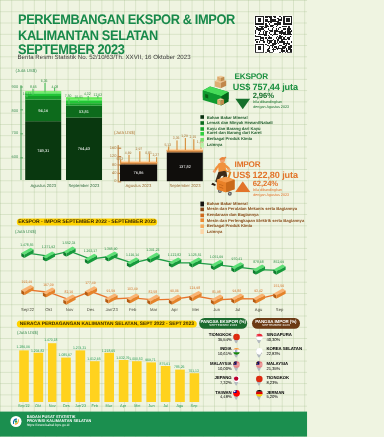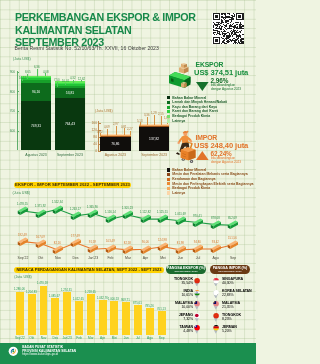--- a/index.html
+++ b/index.html
@@ -170,21 +170,21 @@
   <path d="M26 1.5 L32 3.6 L32 9.5 L26 7.6 Z" fill="#deac70"></path>
   <path d="M32 3.6 L38 1.8 L38 7.6 L32 9.5 Z" fill="#c08a4c"></path>
  </g>
  <g>
   <path d="M26 40 L31.5 37.8 L37.5 39.6 L32 41.8 Z" fill="#efc896"></path>
   <path d="M26 40 L32 41.8 L32 49.5 L26 47.7 Z" fill="#deac70"></path>
   <path d="M32 41.8 L37.5 39.6 L37.5 47.3 L32 49.5 Z" fill="#c08a4c"></path>
  </g>
 </svg>
 <div class="abs ptitle" style="left:195.5px;top:61.3px;font-size:6.8px;color:#1a8f3f">EKSPOR</div>
-<div class="abs pval" style="left:194px;top:67.8px;font-size:7.6px;color:#1a8f3f">US$ 374,51 juta</div>
+<div class="abs pval" style="left:194px;top:67.8px;font-size:7.6px;color:#1a8f3f">US$ 757,44 juta</div>
 <svg class="abs" style="left:196.1px;top:81.7px" width="12.6" height="9" viewBox="0 0 12.6 9">
       <path d="M0 0 H12.6 L6.3 9 Z" fill="#16702c"></path>
     </svg>
 <div class="abs ppct" style="left:210.6px;top:77.4px;font-size:6.4px;color:#16702c">2,96%</div>
 <div class="abs pnote" style="left:211px;top:84.4px;color:#16702c">bila dibandingkan
 dengan Agustus 2023</div>
 <div class="abs lg" style="left:167px;top:95.6px;color:#1f5d2b">
 <div class="li">
         <span class="sw" style="background:#07300f"></span>
         <span>Bahan Bakar Mineral</span>
@@ -235,21 +235,21 @@
  </g>
  <g>
   <path d="M13.5 41.5 L27.5 36.5 L43 41.5 L43 57.5 L28.5 62.5 L13.5 57.5 Z" fill="#e98128"></path>
   <path d="M13.5 41.5 L27.5 36.5 L43 41.5 L28.5 46.5 Z" fill="#f59c4c"></path>
   <path d="M28.5 46.5 L43 41.5 L43 57.5 L28.5 62.5 Z" fill="#c96a1a"></path>
   <path d="M13.5 41.5 L28.5 46.5 L28.5 62.5 L13.5 57.5 Z" fill="#e98128"></path>
   <path d="M17 48.5 L24 50.8 L24 52 L17 49.7 Z M17 53 L24 55.3 L24 56.5 L17 54.2 Z" fill="#bf6116"></path>
  </g>
 </svg>
 <div class="abs ptitle" style="left:195.5px;top:134.3px;font-size:6.8px;color:#e2742a">IMPOR</div>
-<div class="abs pval" style="left:194px;top:140.8px;font-size:7.6px;color:#e2742a">US$ 248,40 juta</div>
+<div class="abs pval" style="left:194px;top:140.8px;font-size:7.6px;color:#e2742a">US$ 122,80 juta</div>
 <svg class="abs" style="left:196.1px;top:150.6px" width="12.6" height="9" viewBox="0 0 12.6 9">
       <path d="M6.3 0 L12.6 9 H0 Z" fill="#e2742a"></path>
     </svg>
 <div class="abs ppct" style="left:210.6px;top:150.4px;font-size:6.4px;color:#e2742a">62,24%</div>
 <div class="abs pnote" style="left:211px;top:157.4px;color:#e2742a">bila dibandingkan
 dengan Agustus 2023</div>
 <div class="abs lg" style="left:167px;top:167.7px;color:#8a4d1a">
 <div class="li">
         <span class="sw" style="background:#141210"></span>
         <span>Bahan Bakar Mineral</span>

